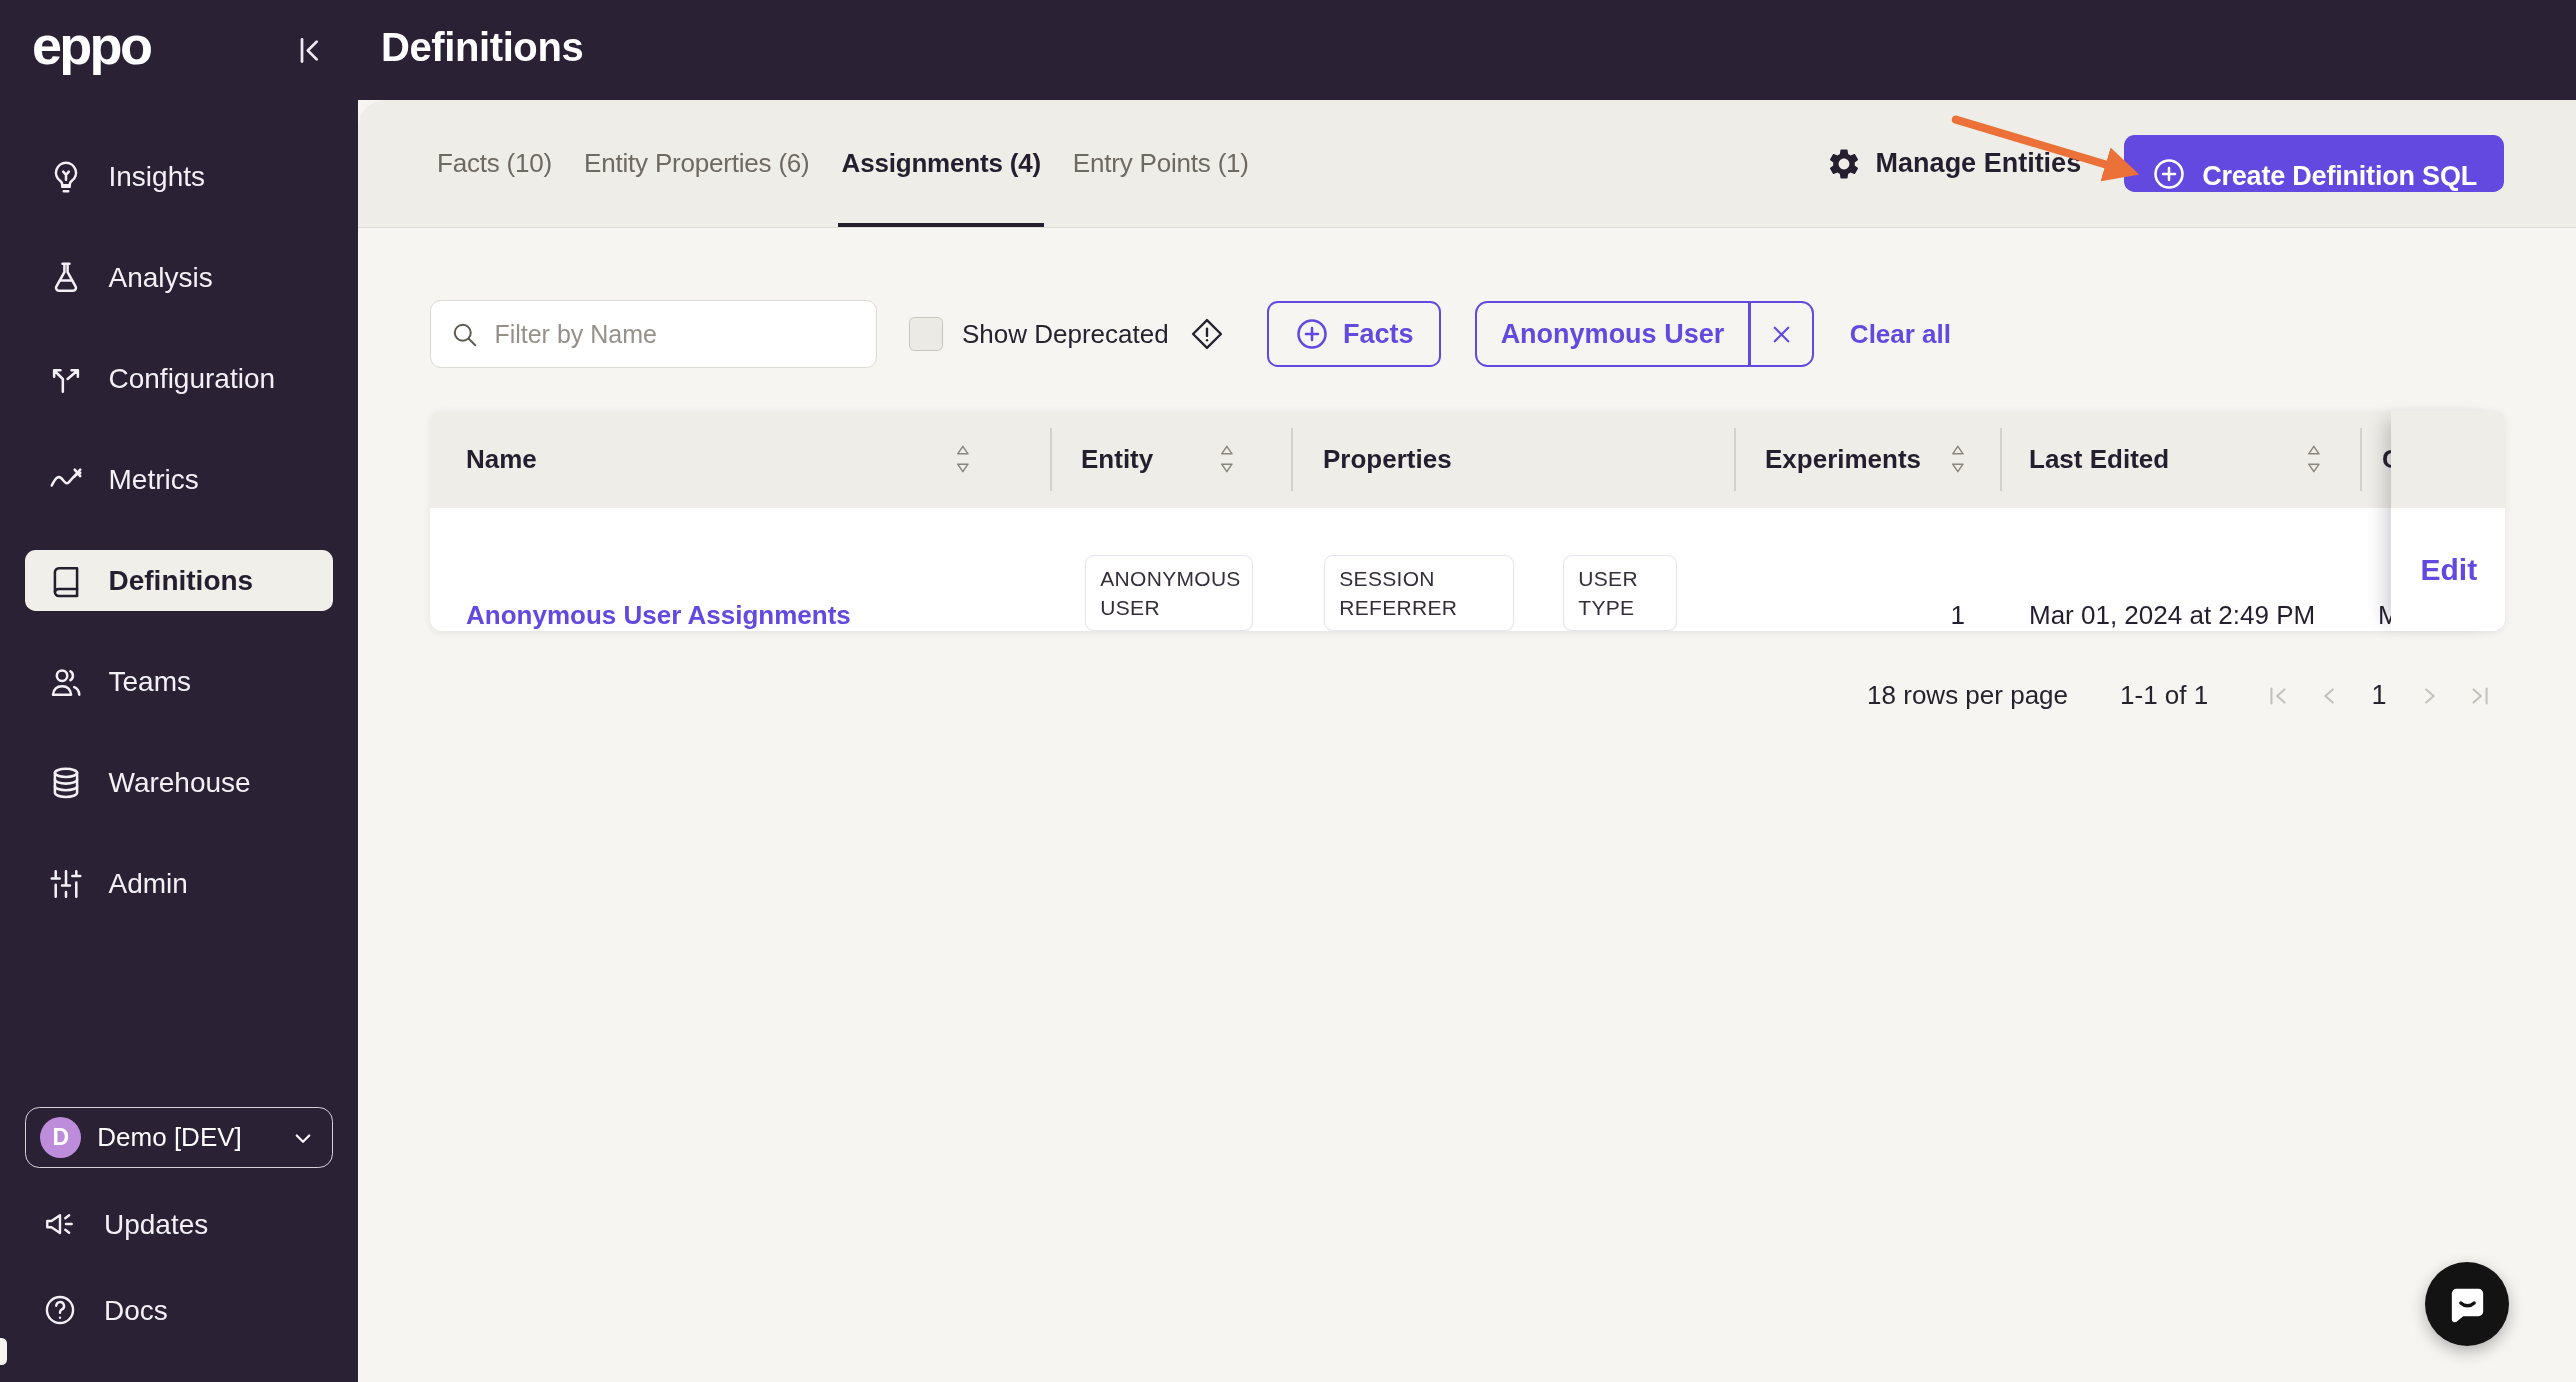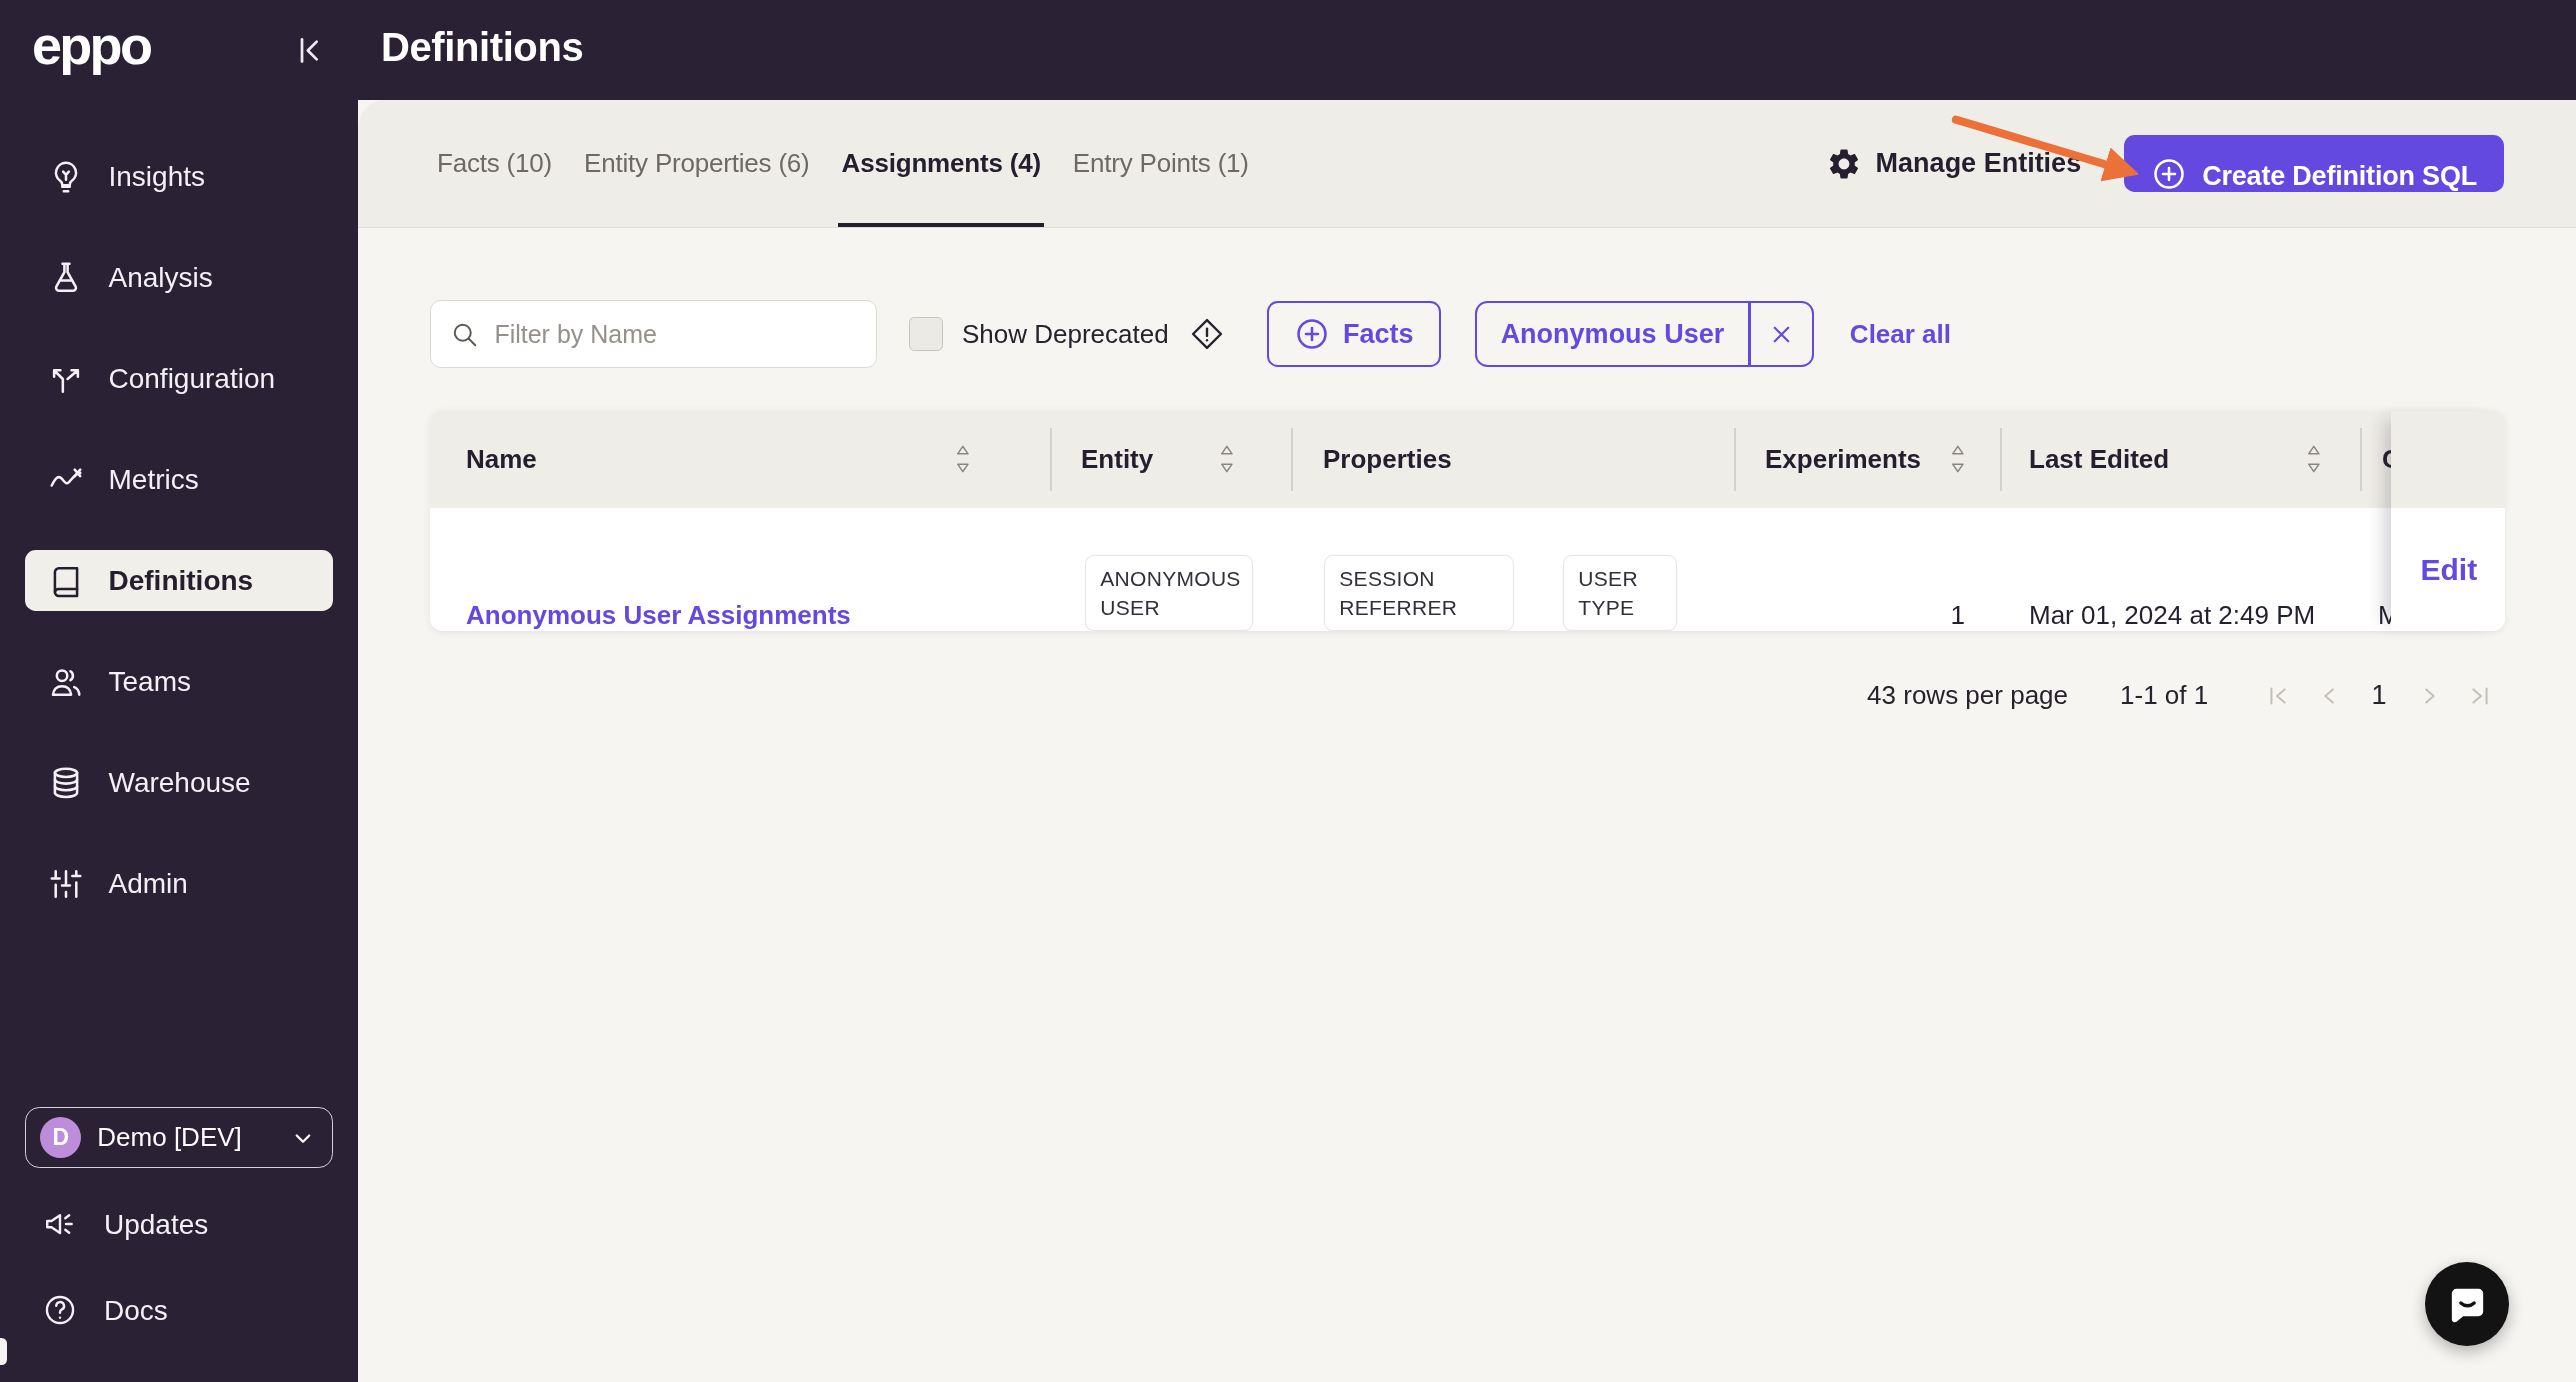--- a/index.html
+++ b/index.html
@@ -390,21 +390,21 @@
 
     <div class="pinned">
       <div class="pinned-head"></div>
       <div class="pinned-body">
         <a class="edit-link">Edit</a>
       </div>
     </div>
   </div>
 
   <div class="pagination">
-    <span class="rows-per-page">43 rows per page</span>
+    <span class="rows-per-page">18 rows per page</span>
     <span class="range">1-1 of 1</span>
     <div class="pager">
       <button class="pager-btn">
         <svg viewBox="0 0 32 32" width="30" height="30" fill="none" stroke="currentColor" stroke-width="2.2" stroke-linecap="round" stroke-linejoin="round">
           <path d="M9 8v16"></path>
             <path d="M23 9l-8 7 8 7"></path>
         </svg>
       </button>
       <button class="pager-btn">
         <svg viewBox="0 0 32 32" width="30" height="30" fill="none" stroke="currentColor" stroke-width="2.2" stroke-linecap="round" stroke-linejoin="round">

